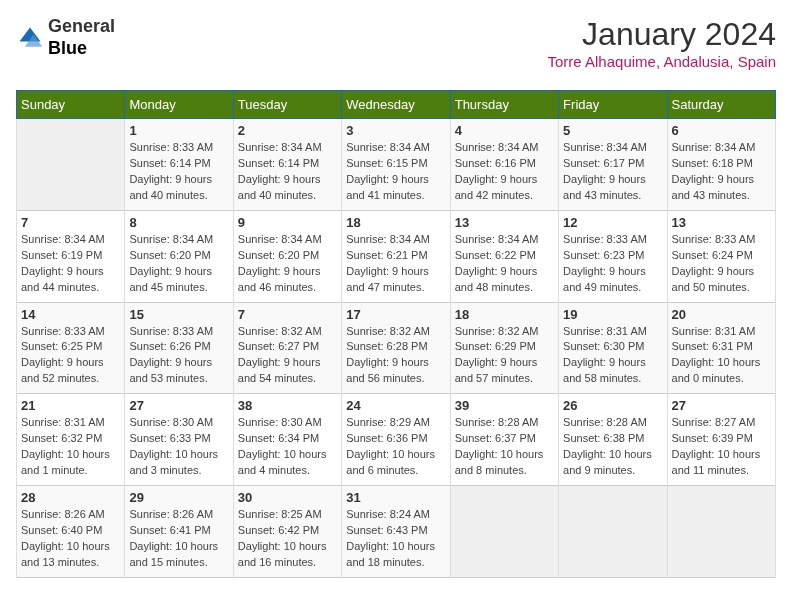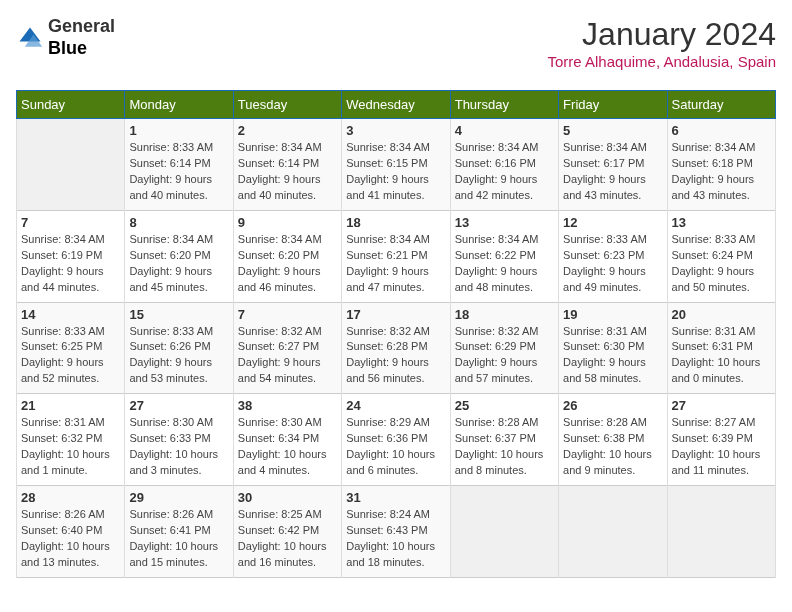--- a/index.html
+++ b/index.html
@@ -224,21 +224,21 @@
         </td>
         <td>
           <span class="day-num">38</span>
           <div class="day-info">Sunrise: 8:30 AM<br>Sunset: 6:34 PM<br>Daylight: 10 hours<br>and 4 minutes.</div>
         </td>
         <td>
           <span class="day-num">24</span>
           <div class="day-info">Sunrise: 8:29 AM<br>Sunset: 6:36 PM<br>Daylight: 10 hours<br>and 6 minutes.</div>
         </td>
         <td>
-          <span class="day-num">25</span>
+          <span class="day-num">39</span>
           <div class="day-info">Sunrise: 8:28 AM<br>Sunset: 6:37 PM<br>Daylight: 10 hours<br>and 8 minutes.</div>
         </td>
         <td>
           <span class="day-num">26</span>
           <div class="day-info">Sunrise: 8:28 AM<br>Sunset: 6:38 PM<br>Daylight: 10 hours<br>and 9 minutes.</div>
         </td>
         <td>
           <span class="day-num">27</span>
           <div class="day-info">Sunrise: 8:27 AM<br>Sunset: 6:39 PM<br>Daylight: 10 hours<br>and 11 minutes.</div>
         </td>

